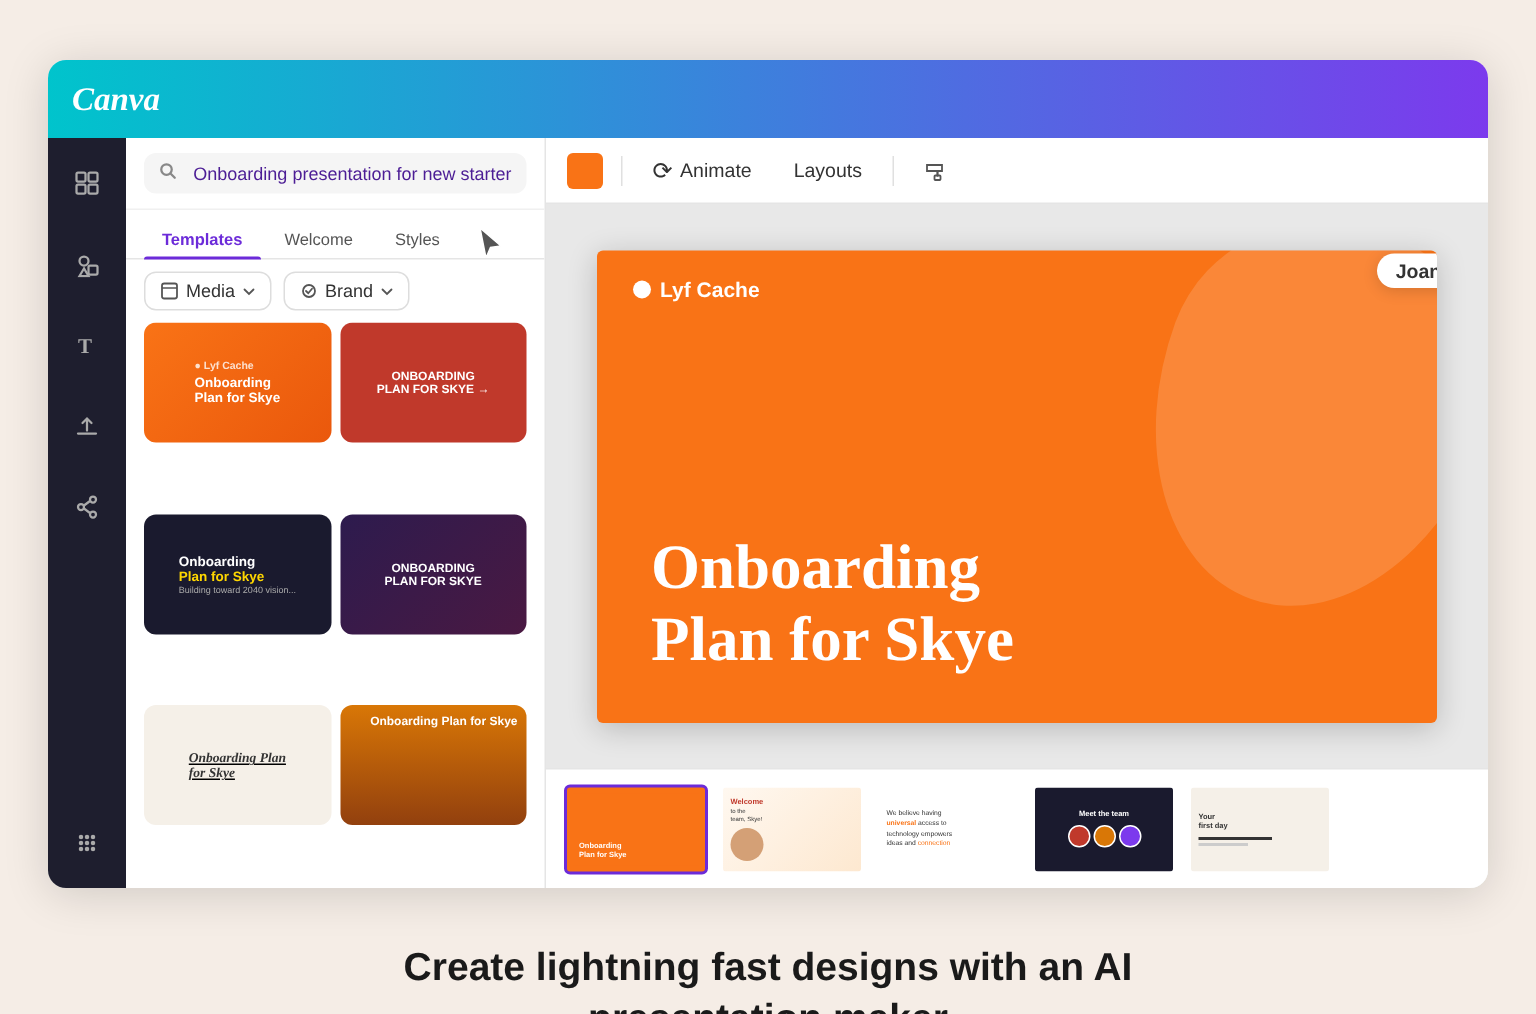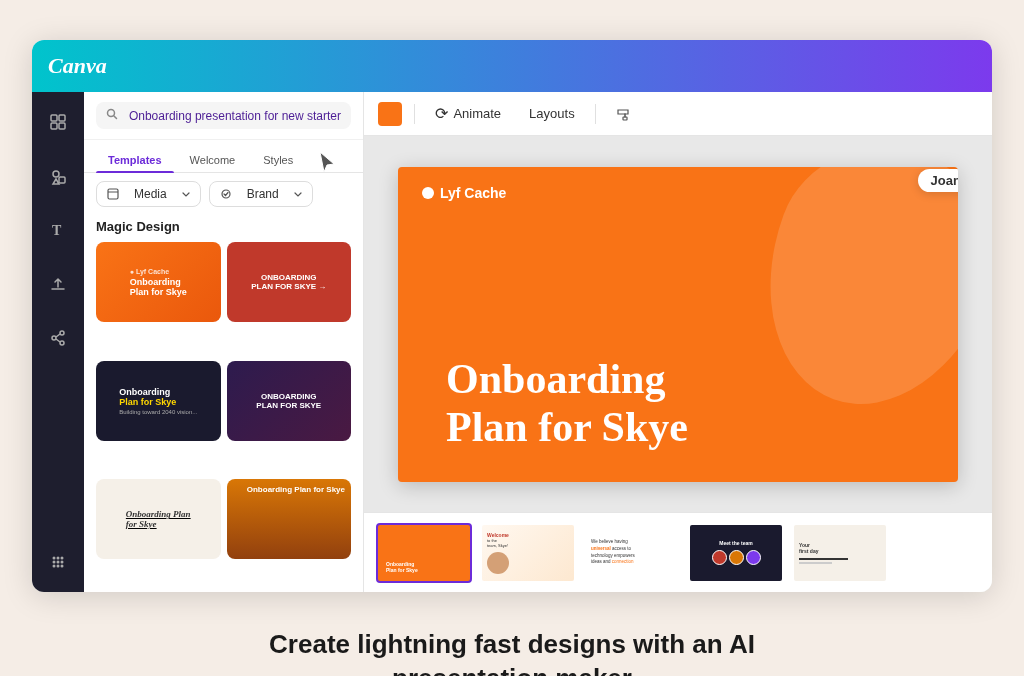--- a/index.html
+++ b/index.html
@@ -130,21 +130,21 @@
     }
     
     .filter-row {
       display: flex;
       padding: 8px 12px;
       gap: 8px;
     }
     .filter-dropdown {
       display: flex;
       align-items: center;
-      gap: 15px;
+      gap: 5px;
       border: 1px solid #ddd;
       border-radius: 8px;
       padding: 5px 10px;
       font-size: 12px;
       color: #333;
       cursor: pointer;
       background: #fff;
     }
     .filter-dropdown svg { flex-shrink: 0; }
     
@@ -297,21 +297,21 @@
     }
     .slide-preview {
       width: 560px;
       height: 315px;
       background: #f97316;
       border-radius: 4px;
       box-shadow: 0 4px 20px rgba(0,0,0,0.2);
       display: flex;
       flex-direction: column;
       justify-content: flex-end;
-      padding: 30px 48px;
+      padding: 30px 36px;
       position: relative;
       overflow: hidden;
     }
     .slide-bg-shape {
       position: absolute;
       top: -20px;
       right: -30px;
       width: 220px;
       height: 260px;
       background: rgba(255,255,255,0.15);
@@ -511,21 +511,20 @@
               <circle cx="6" cy="6" r="4" stroke="#555" stroke-width="1.2"></circle>
               <path d="M4 6l1.5 1.5L8 4.5" stroke="#555" stroke-width="1.2" stroke-linecap="round"></path>
             </svg>
             <span>Brand</span>
             <svg width="8" height="8" viewBox="0 0 8 8" fill="none">
               <path d="M1 3l3 3 3-3" stroke="#555" stroke-width="1.2" stroke-linecap="round"></path>
             </svg>
           </div>
         </div>
 
-        <div class="magic-label">Magic Design</div>
 
         <div class="template-grid">
 
           <div class="template-card tc-orange">
             <div class="tc-text">
               <div style="font-size:7px; margin-bottom:2px; opacity:0.8;">● Lyf Cache</div>
               Onboarding<br>Plan for Skye
             </div>
           </div>
 

